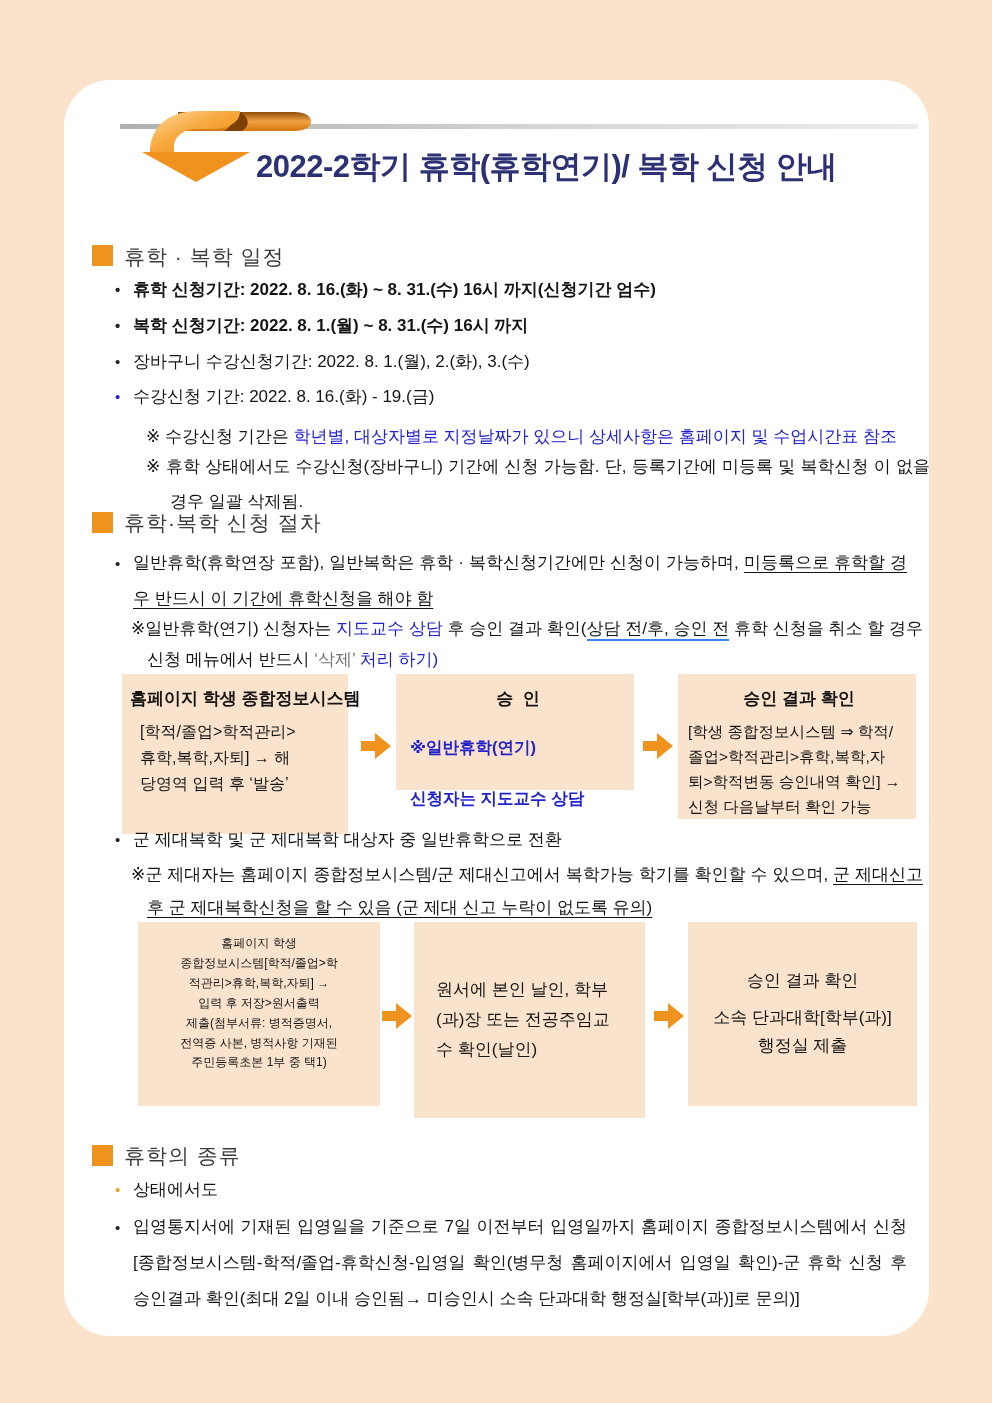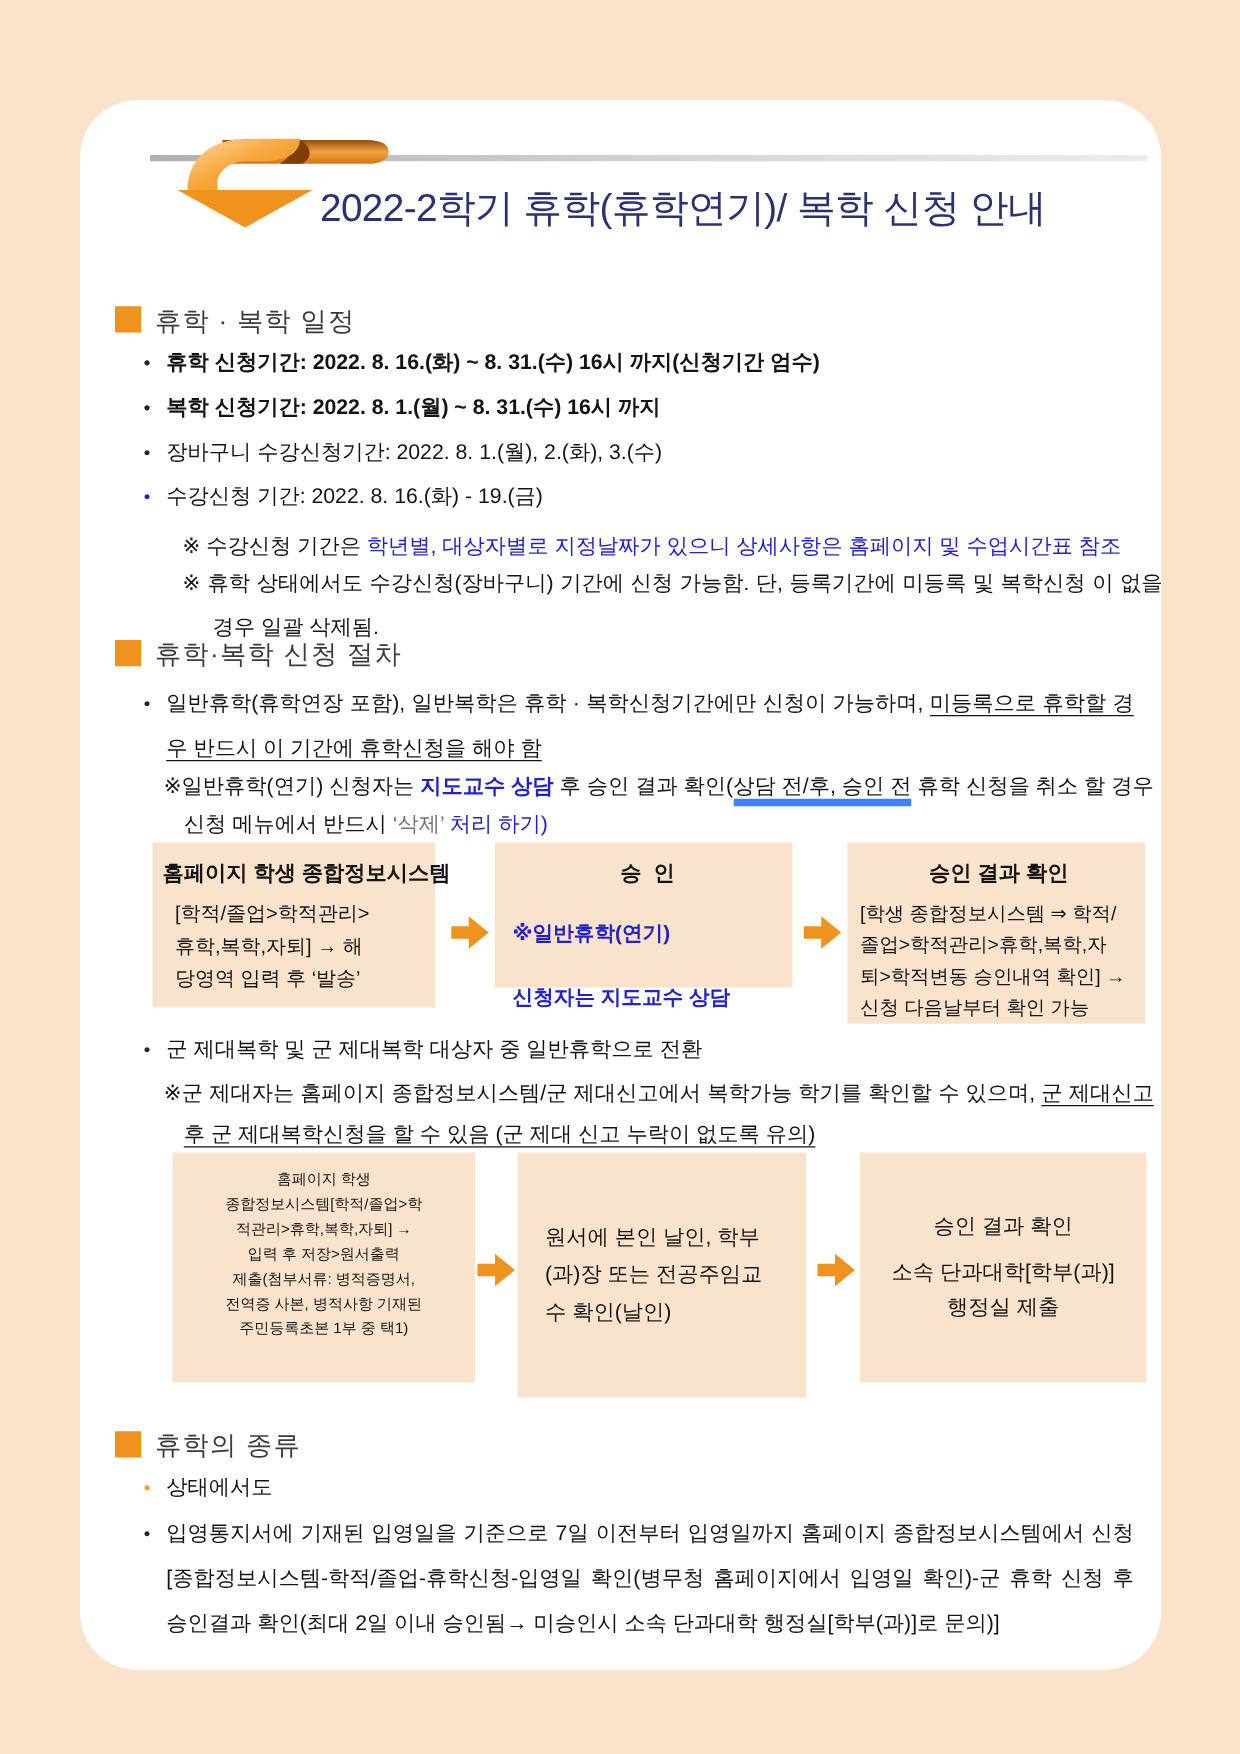--- a/index.html
+++ b/index.html
@@ -2,37 +2,37 @@
 <html><head>
 <meta charset="utf-8">
 <style>
   html,body{margin:0;padding:0;background:#FBE3CB;}
   .page{position:relative;width:992px;height:1403px;background:#FBE3CB;overflow:hidden;
         font-family:"Liberation Sans","DejaVu Sans",sans-serif;}
   .card{position:absolute;left:64px;top:80px;width:865px;height:1256px;background:#FFFFFF;border-radius:46px;}
   .topline{position:absolute;left:120px;top:124px;width:798px;height:5px;
            background:linear-gradient(to right,#b0b0b0,#d6d6d6 55%,#ececec);}
   .ribbon{position:absolute;left:128px;top:96px;width:212px;height:145px;}
-  .title{position:absolute;left:256px;top:146px;width:660px;font-size:31px;font-weight:normal;
+  .title{position:absolute;left:256px;top:146px;width:660px;font-size:31px;font-weight:bold;
          color:#2B3173;letter-spacing:-0.5px;white-space:nowrap;}
   .sq{position:absolute;width:21px;height:21px;background:#F0921E;}
   .shead{position:absolute;left:124px;font-size:21px;color:#3B3B3B;letter-spacing:1px;white-space:nowrap;}
   .item{position:absolute;left:115px;font-size:17px;color:#141414;white-space:nowrap;}
   .item .dot{display:inline-block;width:18px;font-size:15px;color:#23232a;}
   .item.b{font-weight:bold;}
   .dot.blue{color:#2222CC;}
   .dot.orange{color:#F0A01E;}
   .note{position:absolute;font-size:17px;color:#141414;line-height:35px;}
   .just{text-align:justify;}
   .hang22{padding-left:24px;text-indent:-24px;}
   .hang15{padding-left:16px;text-indent:-16px;}
   .blue{color:#2222CC;}
-  .bluebold{color:#2222CC;font-weight:bold;}
+  .bluebold{color:#2222CC;font-weight:normal;}
   .red{color:#737373;}
-  .redline{border-bottom:6px solid #3b82f6;padding-bottom:1px;}
+  .redline{border-bottom:2px solid #3b82f6;padding-bottom:1px;}
   .uline{text-decoration:underline;text-underline-offset:4px;}
   .para{position:absolute;font-size:17px;color:#141414;text-align:justify;line-height:36px;}
   .para .pdot{position:absolute;left:-18px;top:1px;font-size:15px;color:#23232a;}
   .fbox{position:absolute;background:#FAE3CC;color:#141414;box-sizing:border-box;}
   .fbox .bt{font-weight:bold;font-size:17px;text-align:center;margin-top:13px;white-space:pre;}
   .fbox .bb{font-size:16px;line-height:1.62;white-space:pre-line;margin-top:9px;}
   .fbox .bbu{font-size:16.5px;line-height:1.55;white-space:pre-line;color:#2222CC;font-weight:bold;margin-top:25px;}
   .arr{position:absolute;width:34px;height:30px;}
   .center{text-align:center;}
   .vcenter{display:flex;flex-direction:column;justify-content:center;}
@@ -94,21 +94,21 @@
 
   <div class="para" style="left:133px;top:545px;width:774px;">
     <span class="pdot">•</span>
     <span>일반휴학(휴학연장 포함), 일반복학은 휴학 · 복학신청기간에만 신청이 가능하며, </span><span class="uline">미등록으로 휴학할 경우 반드시 이 기간에 휴학신청을 해야 함</span>
   </div>
 
   <div class="para hang15" style="left:131px;top:613px;width:776px;line-height:31px;">
     <span>※</span><span>일반휴학(연기) 신청자는 </span><span class="bluebold">지도교수 상담</span><span> 후 승인 결과 확인(</span><span class="redline">상담 전/후, 승인 전</span><span> 휴학 신청을 취소 할 경우 신청 메뉴에서 반드시 </span><span class="red">‘삭제’</span><span class="blue"> 처리 하기)</span>
   </div>
 
-  <div class="fbox" style="left:122px;top:674px;width:226px;height:132px;padding:0 8px;">
+  <div class="fbox" style="left:122px;top:674px;width:226px;height:160px;padding:0 8px;">
     <div class="bt">홈페이지 학생 종합정보시스템</div>
     <div class="bb" style="padding-left:10px;">[학적/졸업&gt;학적관리&gt;
 휴학,복학,자퇴] → 해
 당영역 입력 후 ‘발송’</div>
   </div>
   <svg class="arr" style="left:359px;top:731px;" viewBox="0 0 34 30">
     <path d="M2 10 h14 V2 l16 13 -16 13 v-8 H2 z" fill="#F0921E"></path>
   </svg>
   <div class="fbox" style="left:396px;top:674px;width:238px;height:116px;padding:0 8px 0 14px;">
     <div class="bt">승  인</div>

